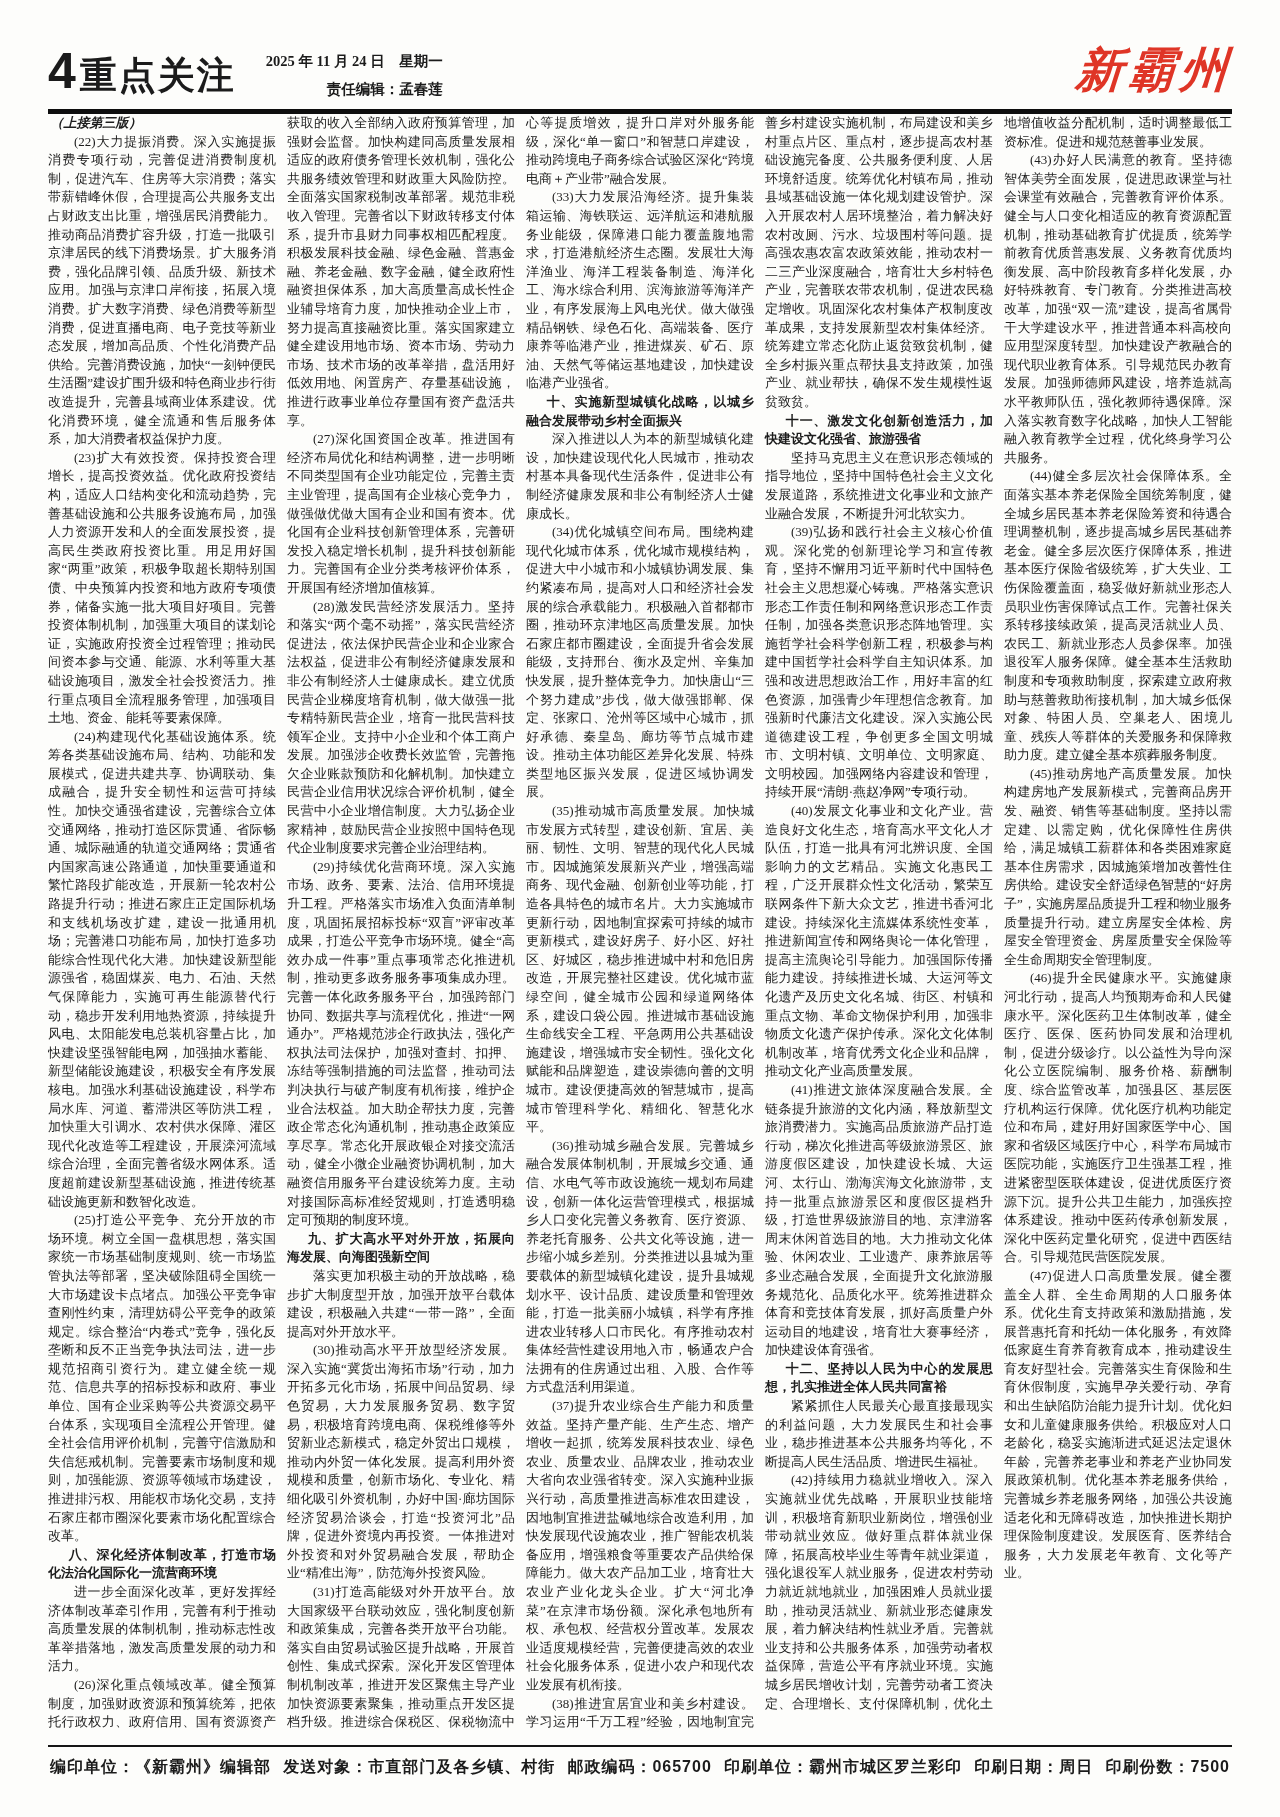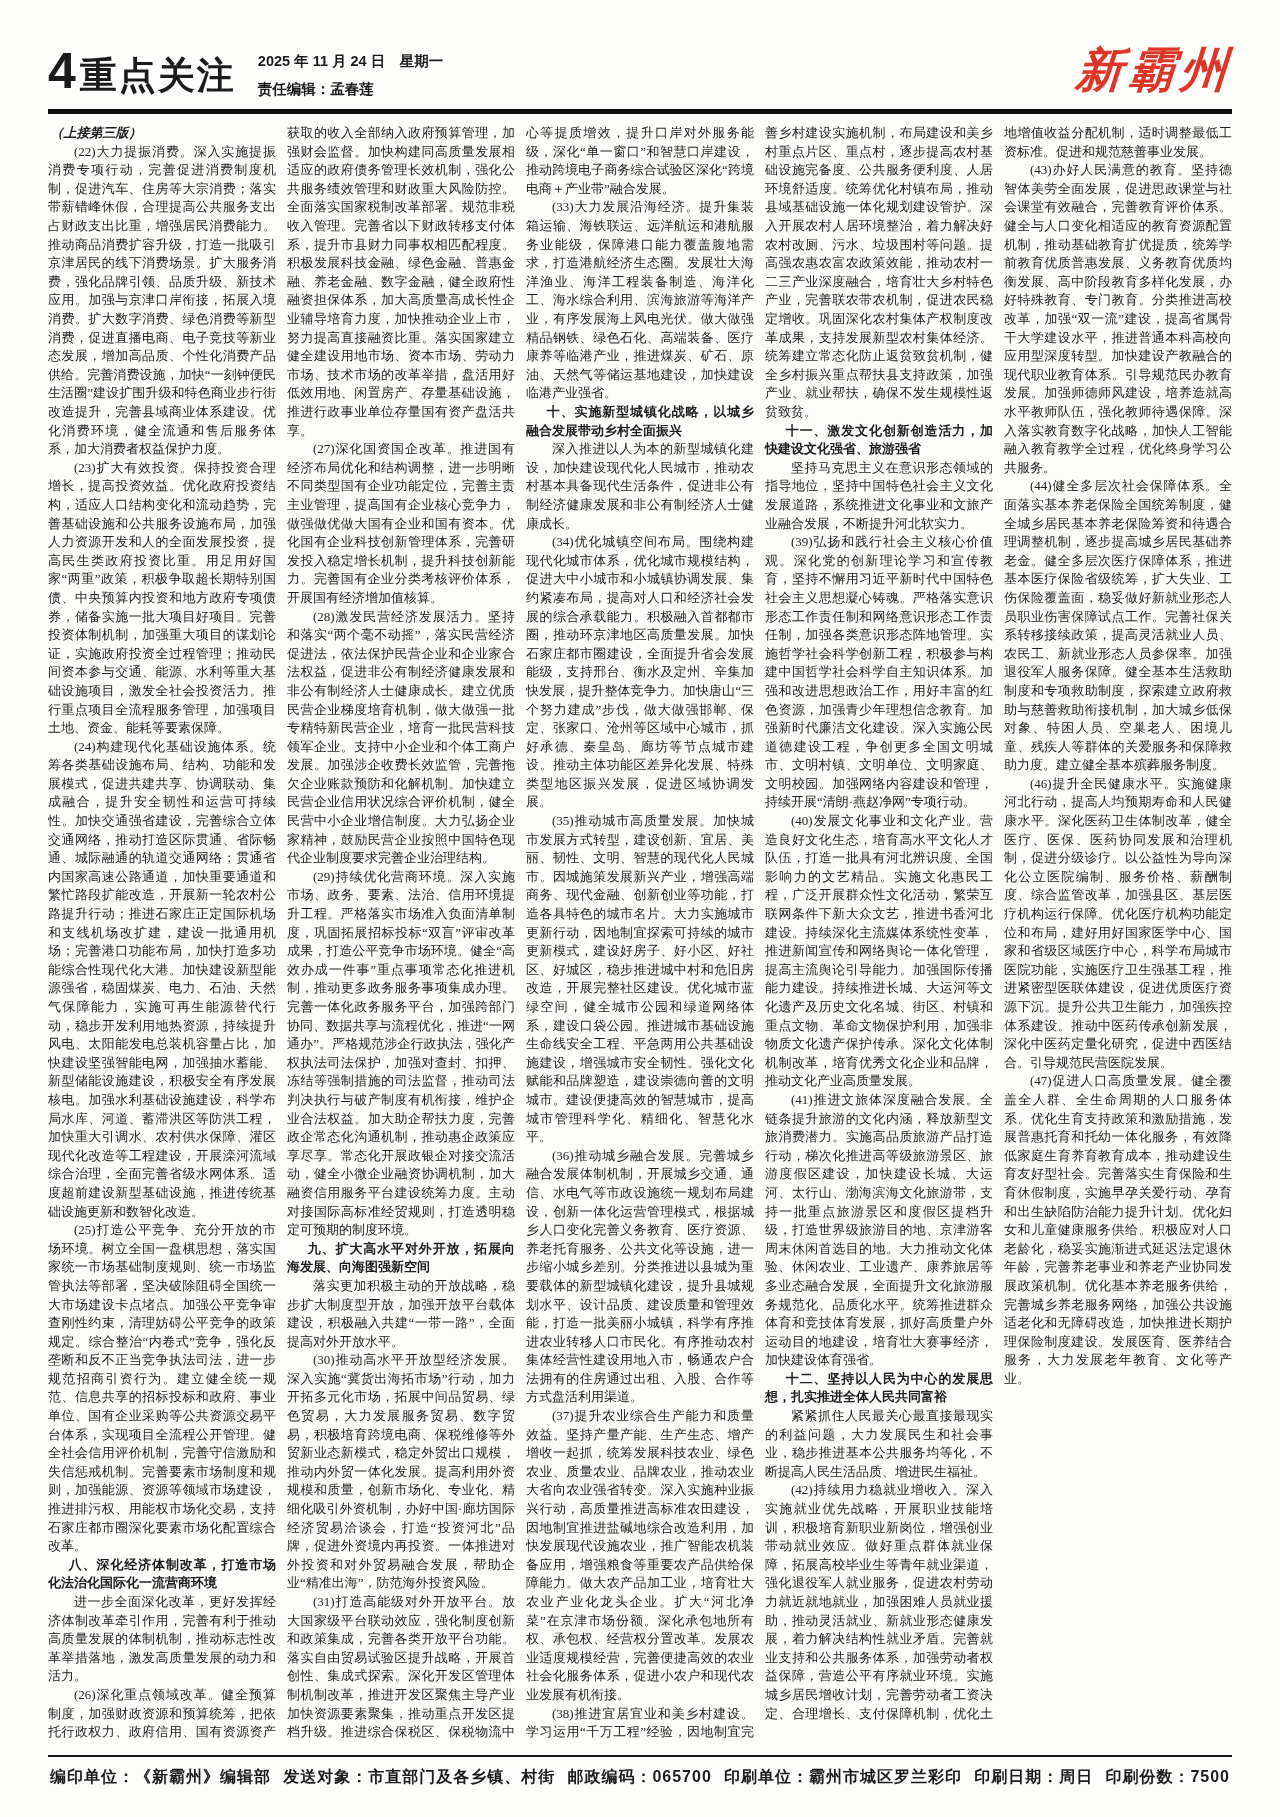--- a/index.html
+++ b/index.html
@@ -21,37 +21,37 @@
     font-family: "Liberation Sans", sans-serif;
     font-size: 50px; font-weight: 700; line-height: 1;
     letter-spacing: 0;
   }
   .section-name {
     font-family: "Liberation Sans", sans-serif;
     font-size: 37px; font-weight: 700; line-height: 1;
     margin-left: 4px; letter-spacing: 2px;
   }
   .edition-meta {
-    margin-left: 22px; padding-top: 2px;
-    font-family: Liberation Sans, sans-serif;
+    margin-left: 30px; padding-top: 2px;
+    font-family: Liberation Serif, serif;
     font-size: 14.5px; font-weight: 700; line-height: 1.9;
     white-space: nowrap;
+    text-align: right;
   }
   .masthead {
     margin-left: auto; margin-top: -4px;
     font-size: 47px; font-weight: 700; font-style: italic;
     letter-spacing: 5px; line-height: 1.2;
     transform: skewX(-4deg);
     font-family: "Liberation Serif", serif;
   }
   .header-rule { height: 5px; background: #0e0e0e; margin-top: 6px; }
 
   
   .article {
-    margin-top: 10px;
     height: 1624px;
     overflow: hidden;
     column-count: 5;
     column-gap: 11px;
     column-fill: auto;
   }
   .article p {
     font-size: 13px;
     line-height: 18.6px;
     text-align: justify;
@@ -121,20 +121,21 @@
       <p class="blk-heading">十一、激发文化创新创造活力，加快建设文化强省、旅游强省</p>
       <p class="blk-para">坚持马克思主义在意识形态领域的指导地位，坚持中国特色社会主义文化发展道路，系统推进文化事业和文旅产业融合发展，不断提升河北软实力。</p>
       <p class="blk-para">(39)弘扬和践行社会主义核心价值观。深化党的创新理论学习和宣传教育，坚持不懈用习近平新时代中国特色社会主义思想凝心铸魂。严格落实意识形态工作责任制和网络意识形态工作责任制，加强各类意识形态阵地管理。实施哲学社会科学创新工程，积极参与构建中国哲学社会科学自主知识体系。加强和改进思想政治工作，用好丰富的红色资源，加强青少年理想信念教育。加强新时代廉洁文化建设。深入实施公民道德建设工程，争创更多全国文明城市、文明村镇、文明单位、文明家庭、文明校园。加强网络内容建设和管理，持续开展“清朗·燕赵净网”专项行动。</p>
       <p class="blk-para">(40)发展文化事业和文化产业。营造良好文化生态，培育高水平文化人才队伍，打造一批具有河北辨识度、全国影响力的文艺精品。实施文化惠民工程，广泛开展群众性文化活动，繁荣互联网条件下新大众文艺，推进书香河北建设。持续深化主流媒体系统性变革，推进新闻宣传和网络舆论一体化管理，提高主流舆论引导能力。加强国际传播能力建设。持续推进长城、大运河等文化遗产及历史文化名城、街区、村镇和重点文物、革命文物保护利用，加强非物质文化遗产保护传承。深化文化体制机制改革，培育优秀文化企业和品牌，推动文化产业高质量发展。</p>
       <p class="blk-para">(41)推进文旅体深度融合发展。全链条提升旅游的文化内涵，释放新型文旅消费潜力。实施高品质旅游产品打造行动，梯次化推进高等级旅游景区、旅游度假区建设，加快建设长城、大运河、太行山、渤海滨海文化旅游带，支持一批重点旅游景区和度假区提档升级，打造世界级旅游目的地、京津游客周末休闲首选目的地。大力推动文化体验、休闲农业、工业遗产、康养旅居等多业态融合发展，全面提升文化旅游服务规范化、品质化水平。统筹推进群众体育和竞技体育发展，抓好高质量户外运动目的地建设，培育壮大赛事经济，加快建设体育强省。</p>
       <p class="blk-heading">十二、坚持以人民为中心的发展思想，扎实推进全体人民共同富裕</p>
       <p class="blk-para">紧紧抓住人民最关心最直接最现实的利益问题，大力发展民生和社会事业，稳步推进基本公共服务均等化，不断提高人民生活品质、增进民生福祉。</p>
       <p class="blk-para">(42)持续用力稳就业增收入。深入实施就业优先战略，开展职业技能培训，积极培育新职业新岗位，增强创业带动就业效应。做好重点群体就业保障，拓展高校毕业生等青年就业渠道，强化退役军人就业服务，促进农村劳动力就近就地就业，加强困难人员就业援助，推动灵活就业、新就业形态健康发展，着力解决结构性就业矛盾。完善就业支持和公共服务体系，加强劳动者权益保障，营造公平有序就业环境。实施城乡居民增收计划，完善劳动者工资决定、合理增长、支付保障机制，优化土地增值收益分配机制，适时调整最低工资标准。促进和规范慈善事业发展。</p>
       <p class="blk-para">(43)办好人民满意的教育。坚持德智体美劳全面发展，促进思政课堂与社会课堂有效融合，完善教育评价体系。健全与人口变化相适应的教育资源配置机制，推动基础教育扩优提质，统筹学前教育优质普惠发展、义务教育优质均衡发展、高中阶段教育多样化发展，办好特殊教育、专门教育。分类推进高校改革，加强“双一流”建设，提高省属骨干大学建设水平，推进普通本科高校向应用型深度转型。加快建设产教融合的现代职业教育体系。引导规范民办教育发展。加强师德师风建设，培养造就高水平教师队伍，强化教师待遇保障。深入落实教育数字化战略，加快人工智能融入教育教学全过程，优化终身学习公共服务。</p>
       <p class="blk-para">(44)健全多层次社会保障体系。全面落实基本养老保险全国统筹制度，健全城乡居民基本养老保险筹资和待遇合理调整机制，逐步提高城乡居民基础养老金。健全多层次医疗保障体系，推进基本医疗保险省级统筹，扩大失业、工伤保险覆盖面，稳妥做好新就业形态人员职业伤害保障试点工作。完善社保关系转移接续政策，提高灵活就业人员、农民工、新就业形态人员参保率。加强退役军人服务保障。健全基本生活救助制度和专项救助制度，探索建立政府救助与慈善救助衔接机制，加大城乡低保对象、特困人员、空巢老人、困境儿童、残疾人等群体的关爱服务和保障救助力度。建立健全基本殡葬服务制度。</p>
+      <p class="blk-para">(45)推动房地产高质量发展。加快构建房地产发展新模式，完善商品房开发、融资、销售等基础制度。坚持以需定建、以需定购，优化保障性住房供给，满足城镇工薪群体和各类困难家庭基本住房需求，因城施策增加改善性住房供给。建设安全舒适绿色智慧的“好房子”，实施房屋品质提升工程和物业服务质量提升行动。建立房屋安全体检、房屋安全管理资金、房屋质量安全保险等全生命周期安全管理制度。</p>
       <p class="blk-para">(46)提升全民健康水平。实施健康河北行动，提高人均预期寿命和人民健康水平。深化医药卫生体制改革，健全医疗、医保、医药协同发展和治理机制，促进分级诊疗。以公益性为导向深化公立医院编制、服务价格、薪酬制度、综合监管改革，加强县区、基层医疗机构运行保障。优化医疗机构功能定位和布局，建好用好国家医学中心、国家和省级区域医疗中心，科学布局城市医院功能，实施医疗卫生强基工程，推进紧密型医联体建设，促进优质医疗资源下沉。提升公共卫生能力，加强疾控体系建设。推动中医药传承创新发展，深化中医药定量化研究，促进中西医结合。引导规范民营医院发展。</p>
       <p class="blk-para">(47)促进人口高质量发展。健全覆盖全人群、全生命周期的人口服务体系。优化生育支持政策和激励措施，发展普惠托育和托幼一体化服务，有效降低家庭生育养育教育成本，推动建设生育友好型社会。完善落实生育保险和生育休假制度，实施早孕关爱行动、孕育和出生缺陷防治能力提升计划。优化妇女和儿童健康服务供给。积极应对人口老龄化，稳妥实施渐进式延迟法定退休年龄，完善养老事业和养老产业协同发展政策机制。优化基本养老服务供给，完善城乡养老服务网络，加强公共设施适老化和无障碍改造，加快推进长期护理保险制度建设。发展医育、医养结合服务，大力发展老年教育、文化等产业。</p>
     </div>
 
   <div class="footer-rule"></div>
 
   <div class="footer">
     <span>编印单位：《新霸州》编辑部</span>
     <span>发送对象：市直部门及各乡镇、村街</span>
     <span>邮政编码：065700</span>

